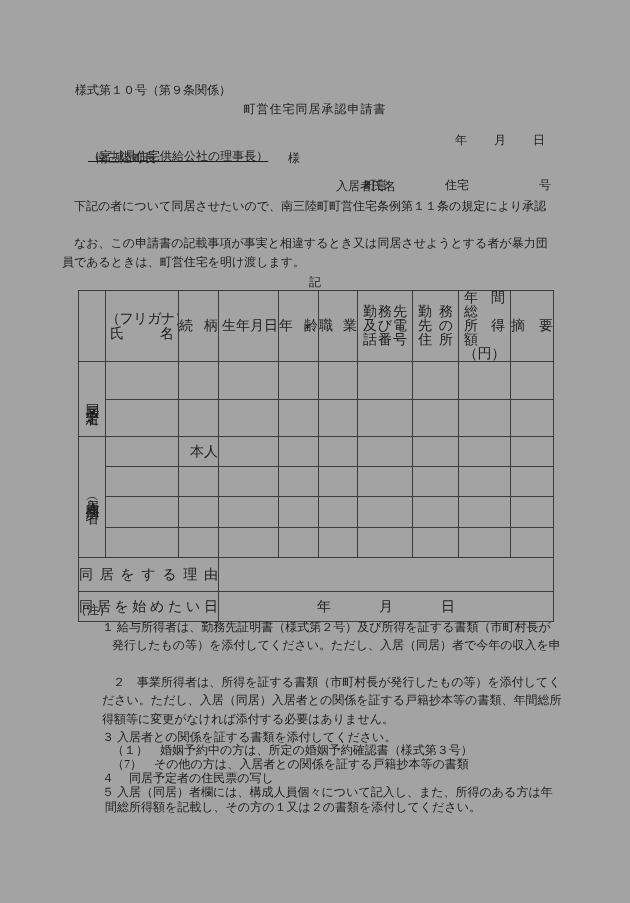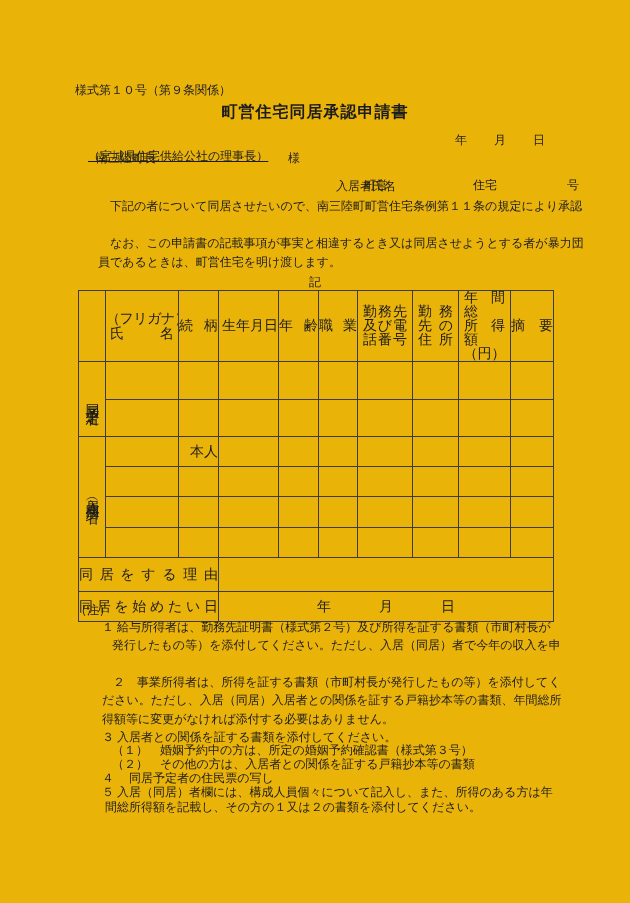--- a/index.html
+++ b/index.html
@@ -1,30 +1,30 @@
 <!DOCTYPE html>
 <html><head>
 <meta charset="utf-8">
 <style>
   * { margin:0; padding:0; box-sizing:border-box; }
   html,body { background:#e8e8e8; }
   .page {
     position:relative;
     width:630px; height:903px;
     margin:0 auto;
-    background:#eab308;
+    background:#a3a3a3;
     color:#1c1c1c;
     font-family:"Liberation Serif","DejaVu Serif",serif;
     font-size:12px;
     overflow:hidden;
   }
   .abs { position:absolute; line-height:1.15; white-space:pre; }
-  .title { width:630px; text-align:center; font-size:16px; letter-spacing:1px;font-weight:bold; }
+  .title { width:630px; text-align:center; font-size:12px; letter-spacing:1px; }
   .center-line { width:630px; text-align:center; }
-  .bodyline { left:62px; width:500px;margin-left:36px; }
+  .bodyline { left:62px; width:500px; }
   .noteline { white-space:pre; }
 
   
   table.form {
     position:absolute; left:78px; top:290px;
     border-collapse:collapse; table-layout:fixed; width:475px;
     font-size:14px; color:#1c1c1c;
   }
   table.form td { border:1px solid #3c3c3c; padding:0; vertical-align:middle; overflow:hidden; }
   .jl { text-align:justify; text-align-last:justify; padding:0 5px; line-height:14px; }
@@ -55,21 +55,21 @@
   <div class="abs" style="left:443px; top:120px;text-align:center;">
     <span>年</span><span style="margin-left:27px;">月</span><span style="margin-left:27px;">日</span>
   </div>
 
   <div class="abs" style="left:84px; top:138px;">
     <span>南三陸町長</span><span style="margin-left:132px;">様</span>
   </div>
   <div class="abs" style="left:88px; top:150px;text-decoration:underline;">（宮城県住宅供給公社の理事長）</div>
 
   <div class="abs" style="left:352px; top:165px;">
-    <span>町営</span><span style="margin-left:85px;font-family:Liberation Serif, serif;">住宅</span><span style="margin-left:70px;">号</span>
+    <span>町営</span><span style="margin-left:57px;font-family:Liberation Serif, serif;">住宅</span><span style="margin-left:70px;">号</span>
   </div>
   <div class="abs" style="left:336px; top:180px;">入居者氏名</div>
 
   <div class="abs bodyline" style="top:200px;">　下記の者について同居させたいので、南三陸町町営住宅条例第１１条の規定により承認</div>
   <div class="abs bodyline" style="top:237px;">　なお、この申請書の記載事項が事実と相違するとき又は同居させようとする者が暴力団</div>
   <div class="abs bodyline" style="top:256px;">員であるときは、町営住宅を明け渡します。</div>
   <div class="abs center-line" style="left:0; top:276px;">記</div>
 
   <table class="form">
     <colgroup>
@@ -201,18 +201,18 @@
     </table>
 
   <div class="abs noteline" style="left:75px;  top:604px;">（注）</div>
   <div class="abs noteline" style="left:102px; top:621px;">１ 給与所得者は、勤務先証明書（様式第２号）及び所得を証する書類（市町村長が</div>
   <div class="abs noteline" style="left:112px; top:639px;">発行したもの等）を添付してください。ただし、入居（同居）者で今年の収入を申</div>
   <div class="abs noteline" style="left:113px; top:676px;">２　事業所得者は、所得を証する書類（市町村長が発行したもの等）を添付してく</div>
   <div class="abs noteline" style="left:102px; top:694px;">ださい。ただし、入居（同居）入居者との関係を証する戸籍抄本等の書類、年間総所</div>
   <div class="abs noteline" style="left:102px; top:713px;">得額等に変更がなければ添付する必要はありません。</div>
   <div class="abs noteline" style="left:102px; top:731px;">３ 入居者との関係を証する書類を添付してください。</div>
   <div class="abs noteline" style="left:112px; top:744px;">（１）　婚姻予約中の方は、所定の婚姻予約確認書（様式第３号）</div>
-  <div class="abs noteline" style="left:112px; top:758px;">（２）　その他の方は、入居者との関係を証する戸籍抄本等の書類</div>
+  <div class="abs noteline" style="left:112px; top:758px;">（7）　その他の方は、入居者との関係を証する戸籍抄本等の書類</div>
   <div class="abs noteline" style="left:102px; top:772px;">４　 同居予定者の住民票の写し</div>
   <div class="abs noteline" style="left:102px; top:786px;">５ 入居（同居）者欄には、構成人員個々について記入し、また、所得のある方は年</div>
   <div class="abs noteline" style="left:105px; top:801px;">間総所得額を記載し、その方の１又は２の書類を添付してください。</div>
 
 </div>
 
 </body></html>

